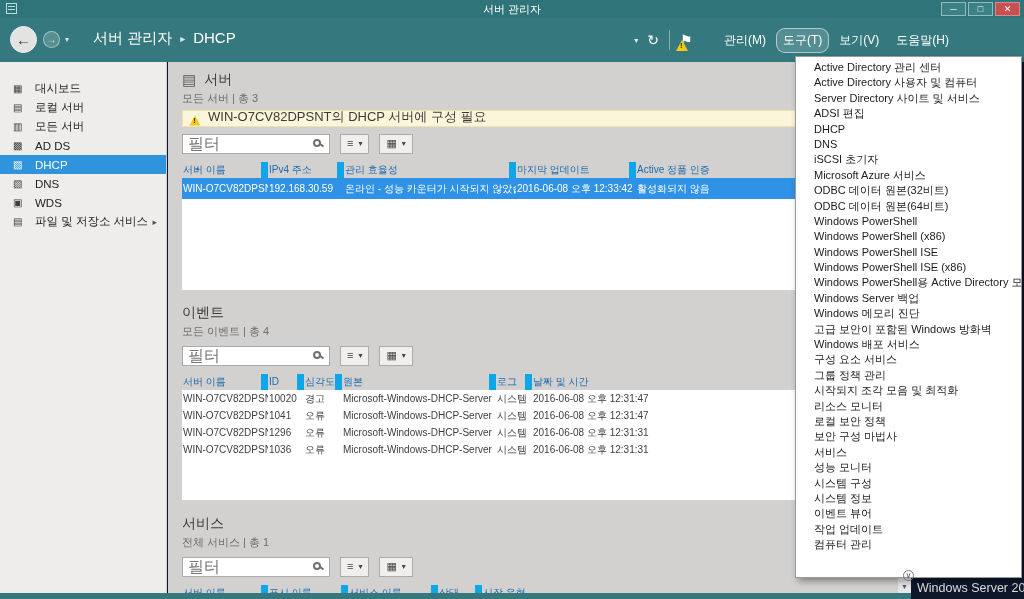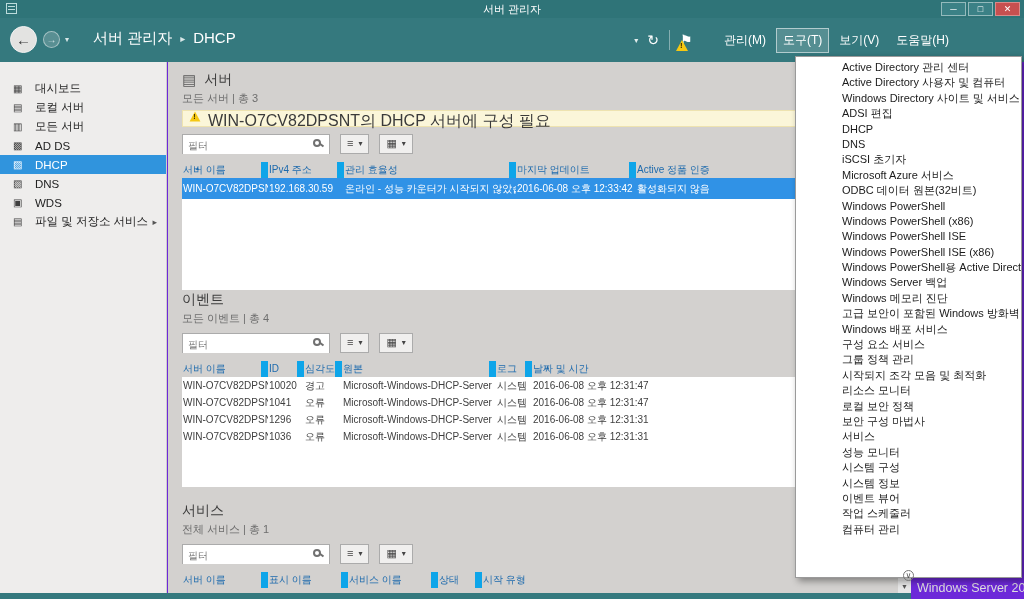--- a/index.html
+++ b/index.html
@@ -1,18 +1,18 @@
 <!DOCTYPE html>
 <html><head>
 <meta charset="utf-8">
 <style>
   * { margin:0; padding:0; box-sizing:border-box; }
   html,body { width:1024px; height:599px; overflow:hidden; }
   body { font-family:"Liberation Sans", sans-serif; }
-  .canvas { position:relative; width:1024px; height:599px; background:#6d28d9; overflow:hidden; }
+  .canvas { position:relative; width:1024px; height:599px; background:#0f172a; overflow:hidden; }
 
   
   .titlebar { position:absolute; left:0; top:0; width:1024px; height:18px; background:#2f7478; }
   .app-icon { position:absolute; left:6px; top:3px; width:11px; height:11px; border:1px solid #bcdcdc; }
   .app-icon::after { content:""; position:absolute; left:1px; top:2px; width:7px; height:1px; background:#bcdcdc; box-shadow:0 3px 0 #bcdcdc; }
   .win-title { position:absolute; left:0; right:0; top:2px; text-align:center; color:#fff; font-size:11px; }
   .win-controls { position:absolute; right:4px; top:2px; display:flex; gap:2px; }
   .wbtn { width:25px; height:14px; font-size:9px; line-height:13px; text-align:center; color:#fff;
           border:1px solid rgba(255,255,255,.45); background:#3b8186; cursor:default; }
   .wbtn.close { background:#c75050; border-color:#da8a8a; }
@@ -30,21 +30,21 @@
   .tiny-caret { color:#e2eeee; font-size:8px; margin-right:9px; }
   .refresh-icon { color:#fff; font-size:14px; margin-right:10px; }
   .nav-sep { width:1px; height:20px; background:rgba(255,255,255,.4); margin-right:10px; }
   .flag-wrap { position:relative; margin-right:14px; width:20px; }
   .flag-icon { color:#fff; font-size:14px; }
   .tri { position:relative; display:inline-block; width:0; height:0;
          border-left:6px solid transparent; border-right:6px solid transparent; border-bottom:11px solid #f5c812; }
   .tri::after { content:"!"; position:absolute; left:-2px; top:1px; font-weight:bold; font-size:8px; color:#3a2c00; }
   .flag-badge { position:absolute; left:-4px; bottom:-2px; }
   .nav-menu { color:#fff; font-size:12px; padding:4px 7px; margin-left:3px; white-space:nowrap; }
-  .nav-menu.open { background:rgba(255,255,255,.16); box-shadow:inset 0 0 0 1px rgba(255,255,255,.55); }
+  .nav-menu.open { background:rgba(255,255,255,.16); box-shadow:inset 0 0 0 1px rgba(255,255,255,.55);border-radius:9px; }
 
   
   .sidebar { position:absolute; left:0; top:62px; width:167px; height:531px; background:#eeedec; border-right:1px solid #cfcecd; padding-top:17px; }
   .si { display:flex; align-items:center; height:19px; padding-left:13px; font-size:11.5px; color:#222; cursor:default; }
   .si-ic { width:14px; margin-right:8px; font-size:10px; color:#3f3f3f; }
   .si.sel { background:#3094dd; color:#fff; }
   .si.sel .si-ic { color:#fff; }
   .si-chev { margin-left:auto; margin-right:9px; font-size:9px; color:#555; }
 
   .content { position:absolute; left:168px; top:62px; width:730px; height:531px; background:#d3d1cf; padding:8px 13px 0 14px; overflow:hidden; }
@@ -54,52 +54,52 @@
   .sb-arrow.dn { position:absolute; bottom:0; }
   .sb-thumb { position:absolute; left:1px; top:15px; width:11px; height:240px; background:#cdcdcd; }
 
   .win-bottom { position:absolute; left:0; top:593px; width:911px; height:6px; background:#35797e; }
 
   
   .sec-title-row { display:flex; align-items:center; height:20px; }
   .sec-hicon { font-size:15px; color:#5a5a5a; margin-right:8px; }
   .sec-title { font-size:14px; color:#3c3c3c; }
   .sec-sub { font-size:11px; color:#6e6e6e; height:16px; line-height:16px; }
-  .warnbar { margin-top:4px; height:17px; background:#fbf6d9; border:1px solid #eee3b0; display:flex; align-items:flex-start; padding-left:6px; font-size:16px; color:#3a3a3a; }
+  .warnbar { margin-top:4px; height:17px; background:#fbf6d9; border:1px solid #eee3b0; display:flex; align-items:flex-end; padding-left:6px; font-size:13px; color:#3a3a3a; }
   .warnbar .tri { transform:scale(.9); margin-right:7px; }
   .filter-row { margin-top:6px; height:21px; display:flex; align-items:center; gap:10px; }
   .filter-box { position:relative; width:148px; height:20px; background:#fff; border:1px solid #ababab; }
-  .filter-box input { width:100%; height:100%; border:0; outline:none; padding:0 20px 0 5px; font-size:10px; font-family:"Liberation Sans",sans-serif; color:#333; }
+  .filter-box input { width:100%; height:100%; border:0; outline:none; padding:0 20px 0 5px; font-size:16px; font-family:"Liberation Sans",sans-serif; color:#333; }
   .mag { position:absolute; right:8px; top:4px; width:8px; height:8px; border:2px solid #707070; border-radius:50%; }
   .mag::after { content:""; position:absolute; width:5px; height:2px; background:#707070; right:-5px; bottom:-1px; transform:rotate(38deg); }
   .tool-btn { height:20px; padding:0 6px; background:#f0efee; border:1px solid #ababab; display:flex; align-items:center; gap:5px; color:#444; }
   .tb-glyph { font-size:11px; line-height:11px; }
   .tb-caret { font-size:8px; }
 
   .tbl-head { margin-top:8px; height:16px; display:grid; font-size:10px; color:#1d6aad; }
   .hc { position:relative; white-space:nowrap; overflow:hidden; border-right:7px solid #0ea5e9; padding-left:1px; line-height:15px; }
   .hc:last-child { border-right:0; }
   .sort { position:absolute; top:-1px; left:14px; font-size:6px; }
   .tbl-body { background:#fff; }
   .row { display:grid; font-size:10px; color:#3e3e3e; align-items:center; }
   .row > span { white-space:nowrap; overflow:hidden; padding-left:1px; }
   .row.sel-row { background:#3092e6; color:#fff; height:21px; }
   .evt-row { height:17px; }
   .tbl-srv { grid-template-columns:86px 76px 172px 120px 1fr; }
   .tbl-evt { grid-template-columns:86px 36px 38px 154px 36px 1fr; }
   .tbl-svc { grid-template-columns:86px 80px 90px 44px 1fr; }
   .srv-body { height:112px; }
   .evt-body { height:110px; }
-  .sec { }
+  .sec { margin-top:13px; }
   .sec-svc { margin-top:14px; }
 
   
   .tools-menu { position:absolute; left:795px; top:56px; width:227px; height:522px; background:#fff;
                 border:1px solid #9a9a9a; box-shadow:3px 3px 7px rgba(0,0,0,.4); z-index:50; padding-top:3px; }
-  .mi { height:15.4px; line-height:15.4px; font-size:11px; color:#1b1b1b; padding-left:18px; white-space:nowrap; overflow:hidden; cursor:default;margin-left:28px; }
+  .mi { height:15.4px; line-height:15.4px; font-size:11px; color:#1b1b1b; padding-left:18px; white-space:nowrap; overflow:hidden; cursor:default; }
   .menu-more { position:absolute; bottom:0; left:0; right:0; height:13px; text-align:center; }
   .menu-more span { display:inline-block; width:11px; height:11px; border:1px solid #777; border-radius:50%; font-size:8px; line-height:9px; color:#555; }
 
   
   .watermark { position:absolute; left:917px; top:581px; width:107px; color:#dedede; font-size:12.5px; white-space:nowrap; overflow:hidden; }
 </style>
 </head>
 <body>
 
 <div class="canvas">
@@ -313,48 +313,49 @@
     <div class="sb-arrow">▲</div>
     <div class="sb-thumb"></div>
     <div class="sb-arrow dn">▼</div>
   </div>
 
   <div class="win-bottom"></div>
 
   <div class="tools-menu">
     <div class="mi">Active Directory 관리 센터</div>
     <div class="mi">Active Directory 사용자 및 컴퓨터</div>
-    <div class="mi">Windows Directory 사이트 및 서비스</div>
+    <div class="mi">Server Directory 사이트 및 서비스</div>
     <div class="mi">ADSI 편집</div>
     <div class="mi">DHCP</div>
     <div class="mi">DNS</div>
     <div class="mi">iSCSI 초기자</div>
     <div class="mi">Microsoft Azure 서비스</div>
     <div class="mi">ODBC 데이터 원본(32비트)</div>
+    <div class="mi">ODBC 데이터 원본(64비트)</div>
     <div class="mi">Windows PowerShell</div>
     <div class="mi">Windows PowerShell (x86)</div>
     <div class="mi">Windows PowerShell ISE</div>
     <div class="mi">Windows PowerShell ISE (x86)</div>
     <div class="mi">Windows PowerShell용 Active Directory 모듈</div>
     <div class="mi">Windows Server 백업</div>
     <div class="mi">Windows 메모리 진단</div>
     <div class="mi">고급 보안이 포함된 Windows 방화벽</div>
     <div class="mi">Windows 배포 서비스</div>
     <div class="mi">구성 요소 서비스</div>
     <div class="mi">그룹 정책 관리</div>
     <div class="mi">시작되지 조각 모음 및 최적화</div>
     <div class="mi">리소스 모니터</div>
     <div class="mi">로컬 보안 정책</div>
     <div class="mi">보안 구성 마법사</div>
     <div class="mi">서비스</div>
     <div class="mi">성능 모니터</div>
     <div class="mi">시스템 구성</div>
     <div class="mi">시스템 정보</div>
     <div class="mi">이벤트 뷰어</div>
-    <div class="mi">작업 스케줄러</div>
+    <div class="mi">작업 업데이트</div>
     <div class="mi">컴퓨터 관리</div>
     <div class="menu-more">
       <span>∨</span>
     </div>
   </div>
 
   <div class="watermark">Windows Server 20</div>
 
 </div>
 

